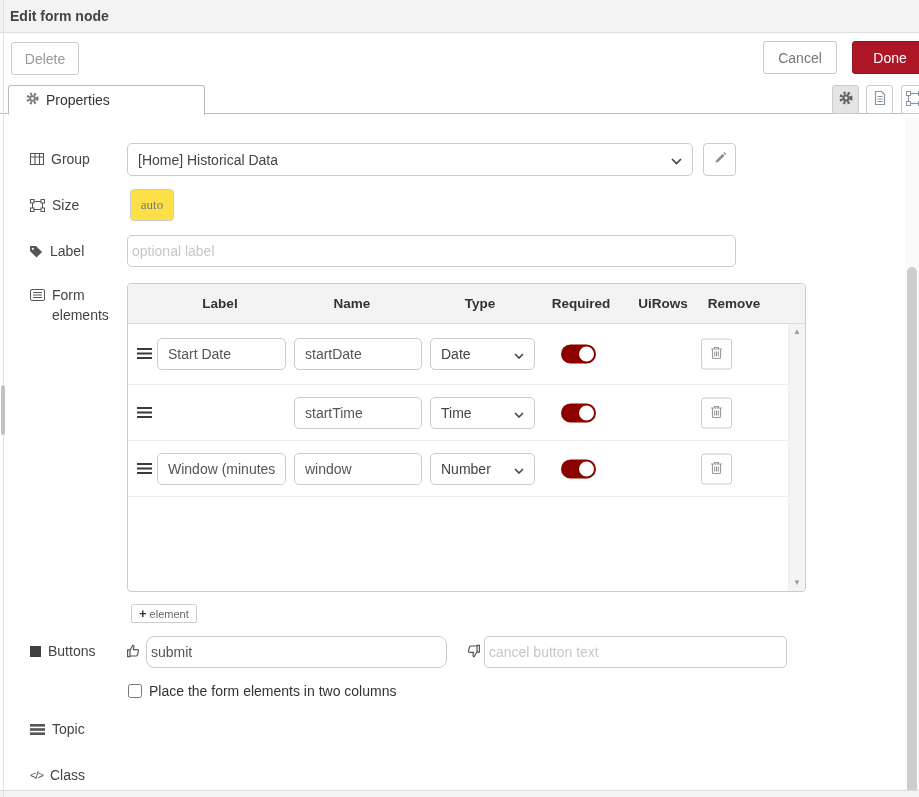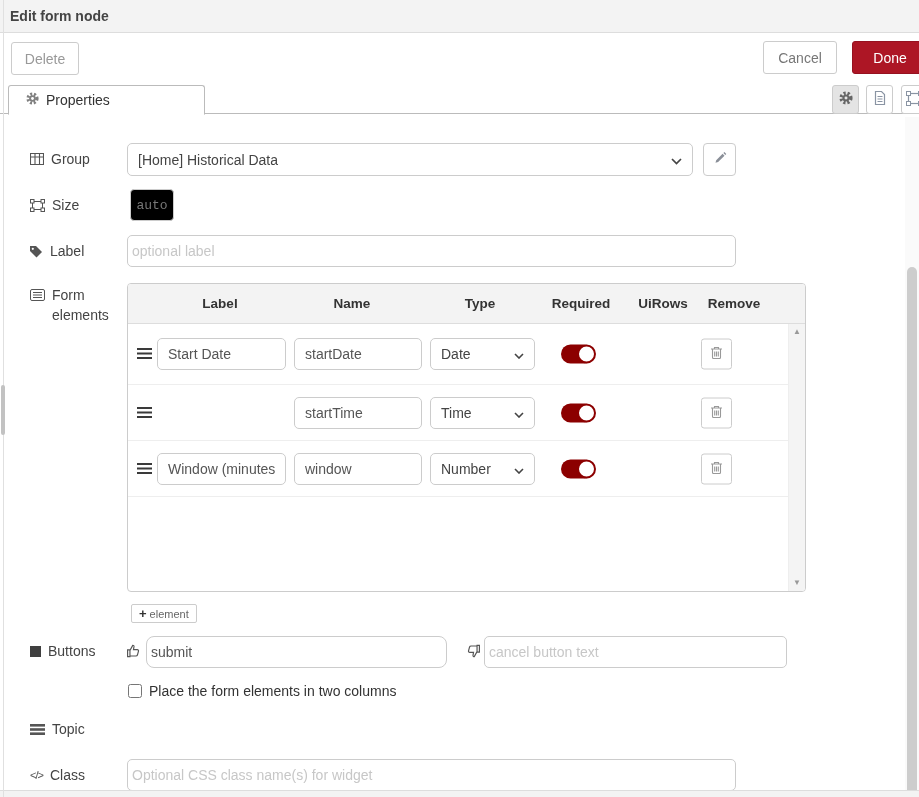--- a/index.html
+++ b/index.html
@@ -46,22 +46,22 @@
 
   .fake-select { border:1px solid #ccc; border-radius:5px; background:#fff;
     display:flex; align-items:center; justify-content:space-between;
     padding:0 10px; font-size:14px; color:#444; cursor:pointer; }
 
   .pencil-btn { position:absolute; left:703px; top:143px; width:33px; height:33px;
     border:1px solid #ccc; border-radius:4px; background:#fff;
     display:flex; align-items:center; justify-content:center; cursor:pointer; }
 
   .size-btn { position:absolute; left:130px; top:189px; width:44px; height:32px;
-    border:1px solid #ccc; border-radius:4px; background:#000000;
-    font-size:13px; color:#777; font-family:Liberation Mono, monospace; cursor:pointer; }
+    border:1px solid #ccc; border-radius:4px; background:#fde047;
+    font-size:13px; color:#777; font-family:Liberation Serif, serif; cursor:pointer; }
 
   
   .el-table { position:absolute; left:127px; top:283px; width:679px; height:309px;
     border:1px solid #ccc; border-radius:4px; background:#fff; overflow:hidden; }
   .el-head { height:40px; background:#f3f3f3; border-bottom:1px solid #ddd; position:relative; }
   .el-col { position:absolute; top:0; line-height:40px; font-size:13.5px;
     font-weight:bold; color:#333; transform:translateX(-50%); }
   .el-body { position:relative; height:268px; }
   .el-row { position:relative; height:56px; border-bottom:1px solid #eee;
     margin:0 8px 0 0; }
@@ -381,21 +381,20 @@
           </g>
         </svg>
     </span>
     <span>Topic</span>
   </div>
 
   <div class="row-label" style="top:767px;">
     <span class="ic" style="font-size:11px; color:#555; letter-spacing:-1px;">&lt;/&gt;</span>
     <span>Class</span>
   </div>
-  <input class="text-input" style="left: 127px; top: 759px; width: 609px; height: 32px;" placeholder="Optional CSS class name(s) for widget">
 
   <div class="page-scroll-track">
     <div class="page-scroll-thumb"></div>
   </div>
   <div class="bottom-strip"></div>
   <div class="left-line"></div>
   <div class="left-thumb"></div>
 
 </div>
 

